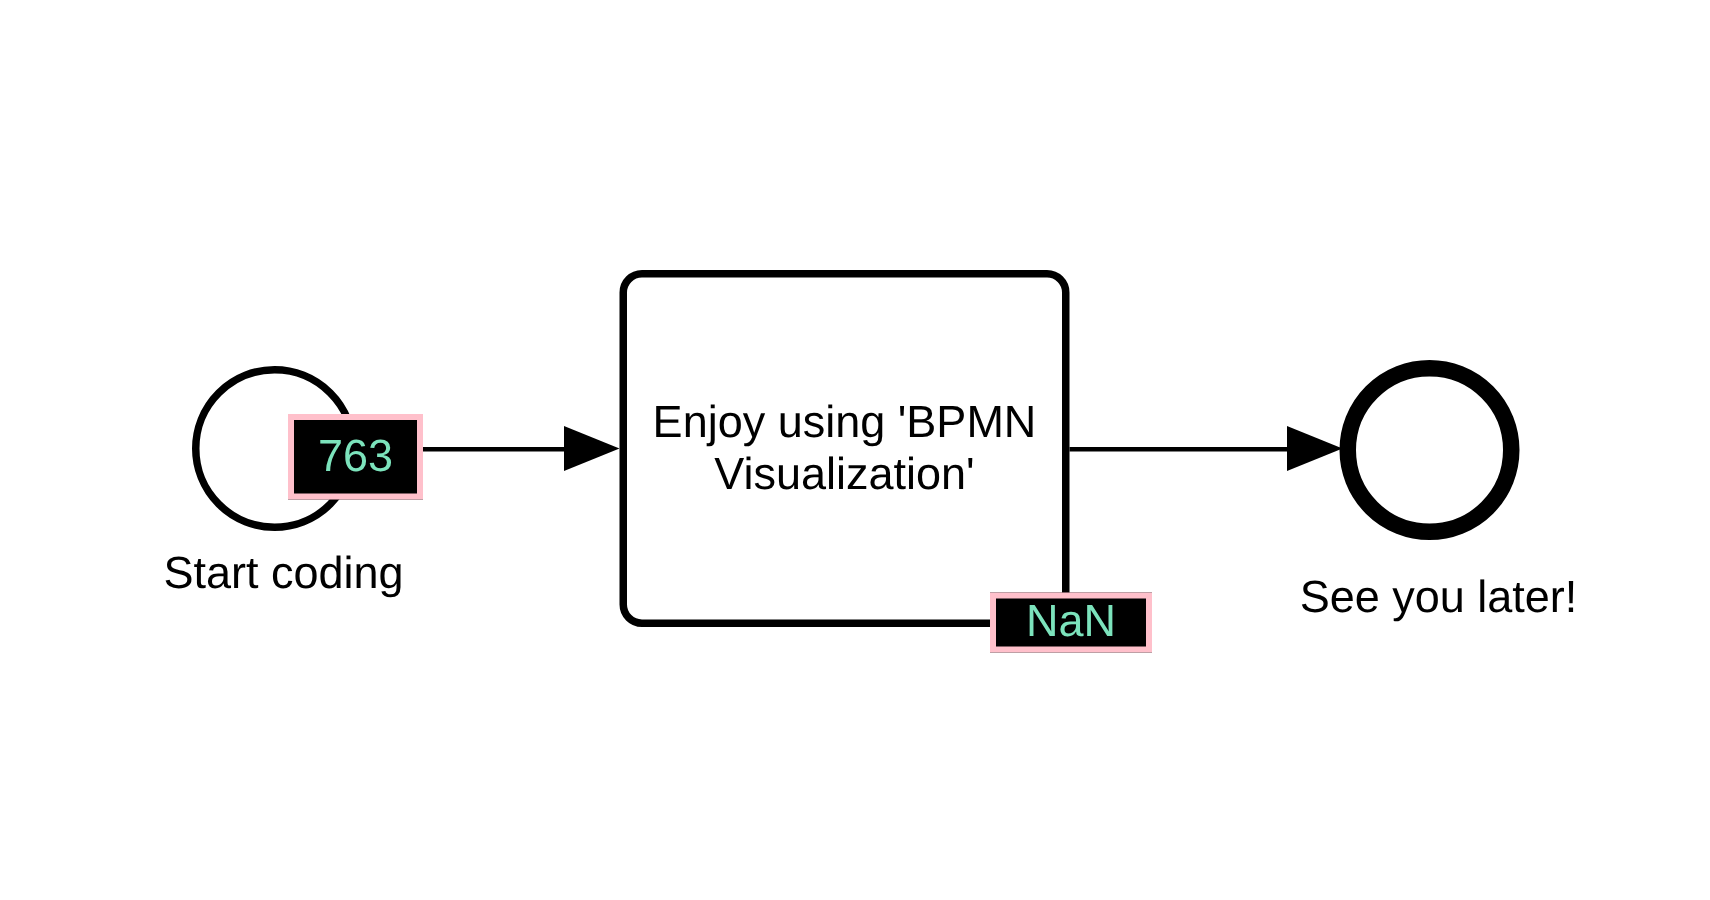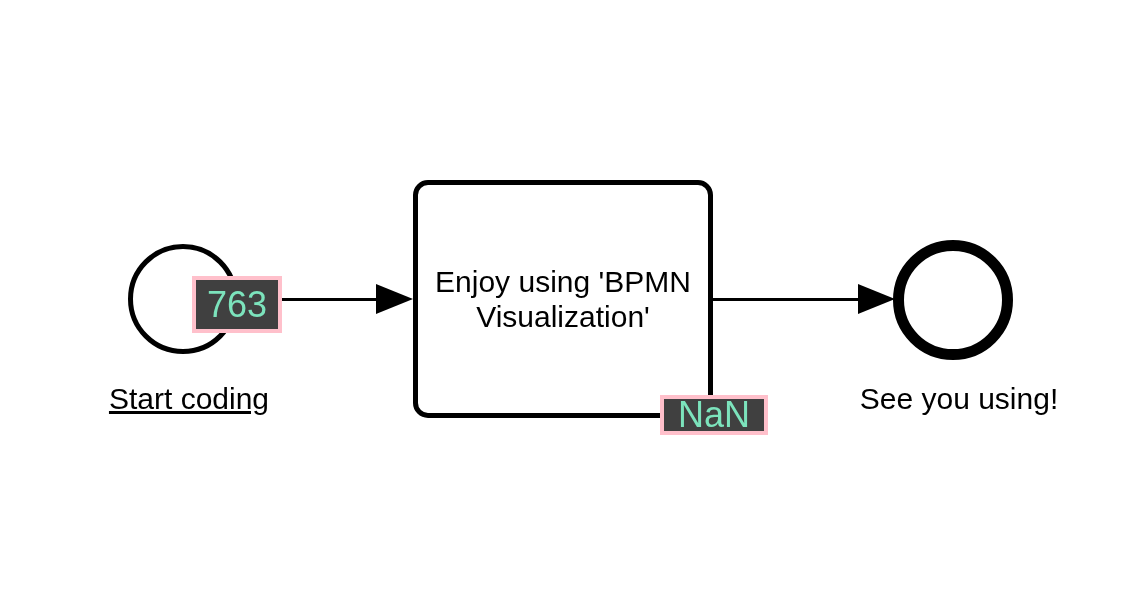--- a/index.html
+++ b/index.html
@@ -88,33 +88,33 @@
   
   .shape-label {
     position: absolute;
     width: 220px;
     text-align: center;
     font-size: 30px;
     line-height: 34px;
     color: #000000;
     z-index: 1;
   }
-  .shape-label.start { left: 79px;  top: 382px; text-decoration: underline; }
+  .shape-label.start { left: 79px;  top: 366px; }
   .shape-label.end   { left: 849px; top: 382px; }
   
   .badge {
     position: absolute;
     box-sizing: border-box;
-    background: #404040;
+    background: #000000;
     border: 4px solid #ffc0cb;
     color: #7ce3bc;
     display: flex;
     align-items: center;
     justify-content: center;
-    font-size: 36px;
+    font-size: 30px;
     line-height: 1;
     z-index: 3;
   }
   .badge.start-badge { left: 192px; top: 276px; width: 90px;  height: 57px; }
   .badge.task-badge  { left: 660px; top: 395px; width: 108px; height: 40px; }
 </style>
 </head>
 <body>
 
 <div class="canvas">
@@ -126,18 +126,18 @@
   <div class="arrowhead a2"></div>
 
   <div class="start-event"></div>
   <div class="shape-label start">Start coding</div>
 
   <div class="task">
     <span class="task-label-text">Enjoy using 'BPMN Visualization'</span>
   </div>
 
   <div class="end-event"></div>
-  <div class="shape-label end">See you using!</div>
+  <div class="shape-label end">See you later!</div>
 
   <div class="badge start-badge">763</div>
   <div class="badge task-badge">NaN</div>
 
 </div>
 
 </body></html>

